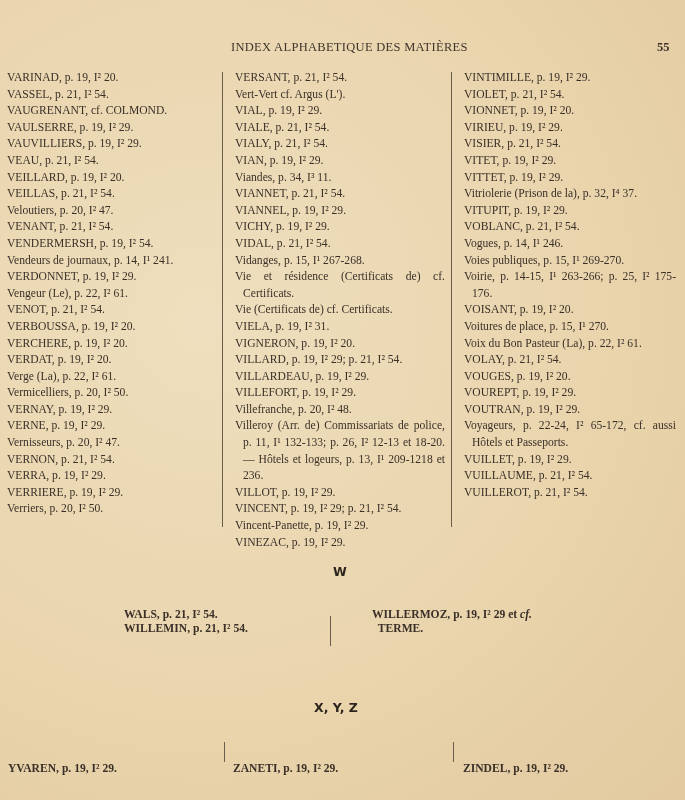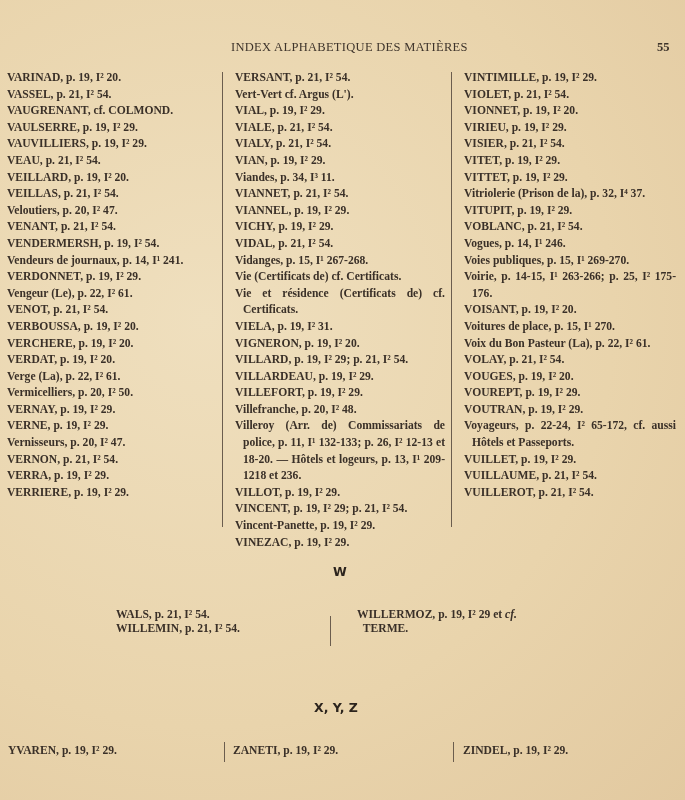--- a/index.html
+++ b/index.html
@@ -15,34 +15,34 @@
     position: absolute; top: 40px; left: 0; width: 590px; height: 16px;
   }
   .header .title {
     position: absolute; left: 231px; top: 0;
     font-size: 12.5px; letter-spacing: 0.3px; color: #3e342b;
   }
   .header .page-num {
     position: absolute; left: 657px; top: 0; font-size: 12.5px; color: #3e342b; font-weight: bold;
   }
   .col {
-    position: absolute; top: 70px; font-size: 11.6px; line-height: 16.6px; font-weight: bold;
+    position: absolute; top: 70px; font-size: 11.6px; line-height: 16.6px; font-weight: normal;
     color: #3a3028;
   }
   .col1 { left: 7px; width: 210px; }
   .col2 { left: 235px; width: 210px; }
   .col3 { left: 464px; width: 212px; }
   .entry { white-space: nowrap; }
   .entry.wrap { white-space: normal; text-indent: -8px; padding-left: 8px; text-align: justify; }
   .divider { position: absolute; width: 1px; background: #6b5d4e; }
   .section-letter {
     position: absolute; font-family: "DejaVu Sans", sans-serif; font-weight: bold; font-size: 12.5px; color: #2c241d;
   }
   .w-col { position: absolute; font-size: 11.6px; line-height: 14px; font-weight: bold; color: #3a3028; }
-  .xyz-col { position: absolute; font-size: 11.6px; font-weight: bold; color: #3a3028; white-space: nowrap; }
+  .xyz-col { position: absolute; font-size: 11.6px; font-weight: bold; color: #3a3028; white-space: nowrap; margin-top: 18px; }
 </style>
 </head>
 <body>
 
 <div class="header">
   <span class="title">INDEX ALPHABETIQUE DES MATIÈRES</span>
   <span class="page-num">55</span>
 </div>
 
 <div class="col col1" id="col0">
@@ -65,37 +65,38 @@
     <div class="entry">VERCHERE, p. 19, I² 20.</div>
     <div class="entry">VERDAT, p. 19, I² 20.</div>
     <div class="entry">Verge (La), p. 22, I² 61.</div>
     <div class="entry">Vermicelliers, p. 20, I² 50.</div>
     <div class="entry">VERNAY, p. 19, I² 29.</div>
     <div class="entry">VERNE, p. 19, I² 29.</div>
     <div class="entry">Vernisseurs, p. 20, I² 47.</div>
     <div class="entry">VERNON, p. 21, I² 54.</div>
     <div class="entry">VERRA, p. 19, I² 29.</div>
     <div class="entry">VERRIERE, p. 19, I² 29.</div>
+    <div class="entry">Verriers, p. 20, I² 50.</div>
   </div>
 <div class="divider" style="left:222px; top:72px; height:455px;"></div>
 <div class="col col2" id="col1">
     <div class="entry">VERSANT, p. 21, I² 54.</div>
     <div class="entry">Vert-Vert cf. Argus (L').</div>
     <div class="entry">VIAL, p. 19, I² 29.</div>
     <div class="entry">VIALE, p. 21, I² 54.</div>
     <div class="entry">VIALY, p. 21, I² 54.</div>
     <div class="entry">VIAN, p. 19, I² 29.</div>
     <div class="entry">Viandes, p. 34, I³ 11.</div>
     <div class="entry">VIANNET, p. 21, I² 54.</div>
     <div class="entry">VIANNEL, p. 19, I² 29.</div>
     <div class="entry">VICHY, p. 19, I² 29.</div>
     <div class="entry">VIDAL, p. 21, I² 54.</div>
     <div class="entry">Vidanges, p. 15, I¹ 267-268.</div>
+    <div class="entry wrap">Vie et résidence (Certificats de) cf. Certificats.</div>
     <div class="entry wrap">Vie (Certificats de) cf. Certificats.</div>
-    <div class="entry wrap">Vie et résidence (Certificats de) cf. Certificats.</div>
     <div class="entry">VIELA, p. 19, I² 31.</div>
     <div class="entry">VIGNERON, p. 19, I² 20.</div>
     <div class="entry">VILLARD, p. 19, I² 29; p. 21, I² 54.</div>
     <div class="entry">VILLARDEAU, p. 19, I² 29.</div>
     <div class="entry">VILLEFORT, p. 19, I² 29.</div>
     <div class="entry">Villefranche, p. 20, I² 48.</div>
     <div class="entry wrap">Villeroy (Arr. de) Commissariats de police, p. 11, I¹ 132-133; p. 26, I² 12-13 et 18-20. — Hôtels et logeurs, p. 13, I¹ 209-1218 et 236.</div>
     <div class="entry">VILLOT, p. 19, I² 29.</div>
     <div class="entry">VINCENT, p. 19, I² 29; p. 21, I² 54.</div>
     <div class="entry">Vincent-Panette, p. 19, I² 29.</div>
@@ -123,26 +124,26 @@
     <div class="entry">VOUGES, p. 19, I² 20.</div>
     <div class="entry">VOUREPT, p. 19, I² 29.</div>
     <div class="entry">VOUTRAN, p. 19, I² 29.</div>
     <div class="entry wrap">Voyageurs, p. 22-24, I² 65-172, cf. aussi Hôtels et Passeports.</div>
     <div class="entry">VUILLET, p. 19, I² 29.</div>
     <div class="entry">VUILLAUME, p. 21, I² 54.</div>
     <div class="entry">VUILLEROT, p. 21, I² 54.</div>
   </div>
 
 <div class="section-letter" style="left:333px; top:564px;">W</div>
-<div class="w-col" style="left:116px; top:608px;">
+<div class="w-col" style="left:124px; top:608px;">
   <div>WALS, p. 21, I² 54.</div>
   <div>WILLEMIN, p. 21, I² 54.</div>
 </div>
 <div class="divider" style="left:330px; top:616px; height:30px;"></div>
-<div class="w-col" style="left:357px; top:608px; width:240px;">
+<div class="w-col" style="left:372px; top:608px; width:240px;">
   <div>WILLERMOZ, p. 19, I² 29 et <i>cf.</i><br>&nbsp;&nbsp;TERME.</div>
 </div>
 
 <div class="section-letter" style="left:314px; top:700px;">X, Y, Z</div>
 <div class="xyz-col" style="left:8px; top:744px;">YVAREN, p. 19, I² 29.</div>
 <div class="divider" style="left:224px; top:742px; height:20px;"></div>
 <div class="xyz-col" style="left:233px; top:744px;">ZANETI, p. 19, I² 29.</div>
 <div class="divider" style="left:453px; top:742px; height:20px;"></div>
 <div class="xyz-col" style="left:463px; top:744px;">ZINDEL, p. 19, I² 29.</div>
 

